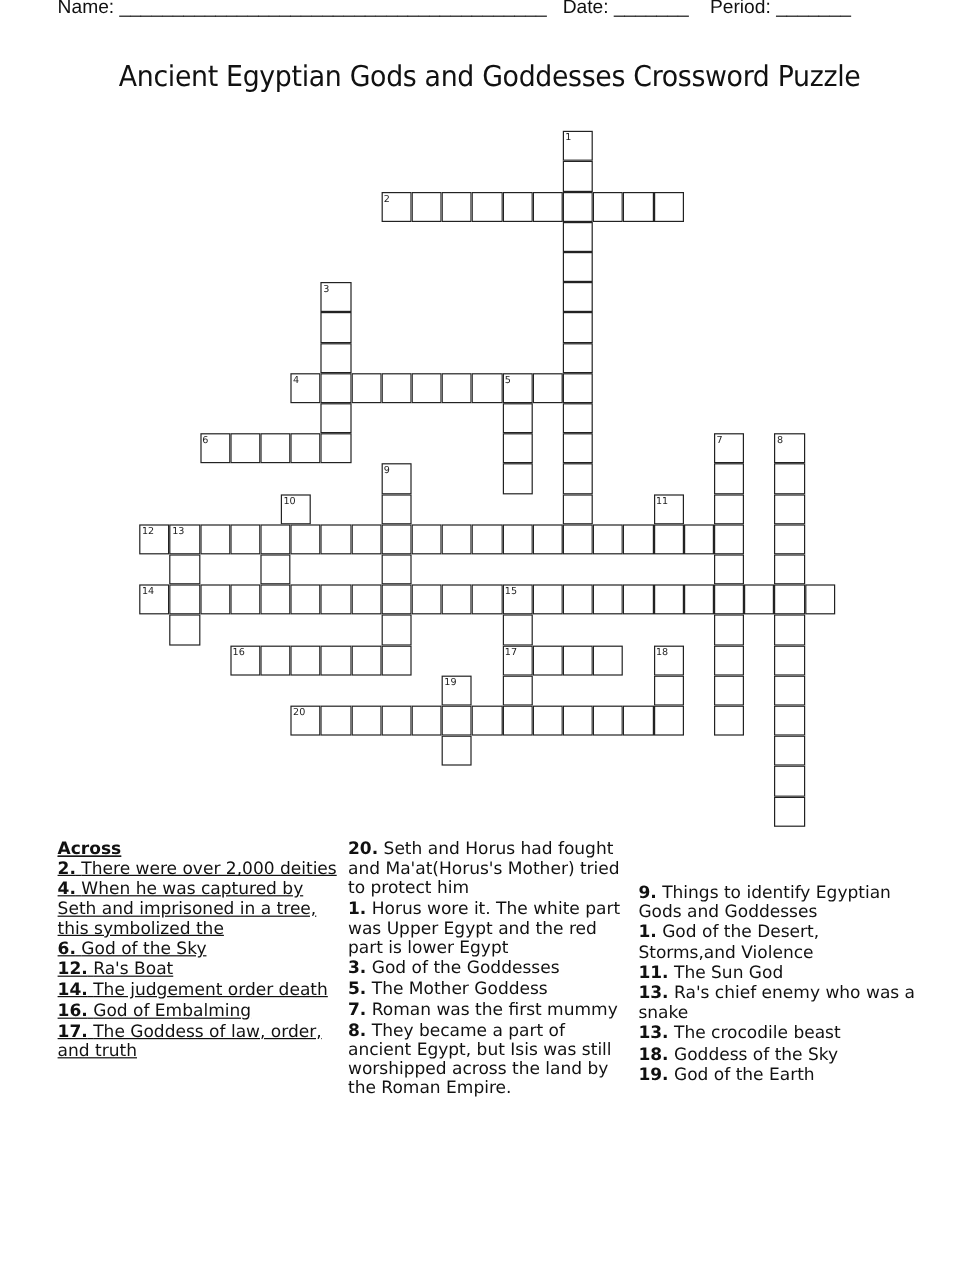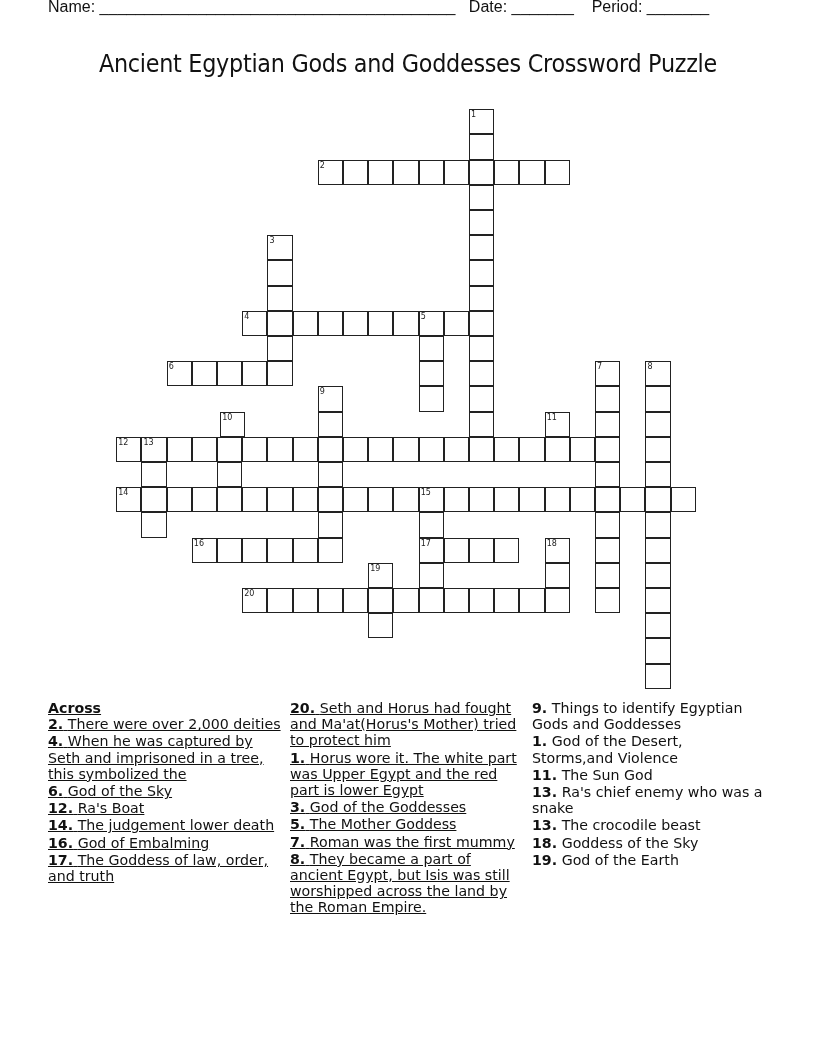--- a/index.html
+++ b/index.html
@@ -8,22 +8,22 @@
   .header-line span { margin-right: 0; }
   .title { position: absolute; top: 50px; left: 0; width: 816px; text-align: center; font-family: "DejaVu Sans", sans-serif; font-size: 24px; color: #111; letter-spacing: -0.3px; transform: scaleX(0.93); transform-origin: center; }
   .grid { position: absolute; left: 117px; top: 110px; }
   .cell { position: absolute; width: 25.2px; height: 25.2px; box-sizing: border-box; border: 1.5px solid #222; background: #fff; margin-left: -0.75px; margin-top: -0.75px; }
   .cell .num { position: absolute; top: 0px; left: 1px; font-family: "DejaVu Sans", sans-serif; font-size: 8px; line-height: 9px; color: #222; }
   .clues { position: absolute; top: 700px; font-family: "DejaVu Sans", sans-serif; font-size: 14.2px; line-height: 16.2px; color: #111; width: 236px; }
   .clues .heading { font-weight: bold; text-decoration: underline; }
   .clues .clue { margin-bottom: 1px; }
   .clues .clue b { font-weight: bold; }
   .col1 { left: 48px; text-decoration: underline; }
-  .col2 { left: 290px; text-decoration: underline; }
-  .col3 { left: 532px; }
+  .col2 { left: 290px; }
+  .col3 { left: 532px; margin-top: 36px; }
 </style>
 </head>
 <body>
 
 <div class="header-line"><span>Name:</span> <span>________________________________________</span>   <span>Date:</span> <span>_______</span>    <span>Period:</span> <span>_______</span></div>
 
 <div class="title">Ancient Egyptian Gods and Goddesses Crossword Puzzle</div>
 
 <div class="grid" id="grid">
     <div class="cell" style="left: 352.8px; top: 0px;">
@@ -111,21 +111,21 @@
     <div class="cell" style="left: 529.2px; top: 554.4px;"></div>
     <div class="cell" style="left: 201.6px; top: 277.2px;">
       <span class="num">9</span>
     </div>
     <div class="cell" style="left: 201.6px; top: 302.4px;"></div>
     <div class="cell" style="left: 201.6px; top: 327.6px;"></div>
     <div class="cell" style="left: 201.6px; top: 352.8px;"></div>
     <div class="cell" style="left: 201.6px; top: 378px;"></div>
     <div class="cell" style="left: 201.6px; top: 403.2px;"></div>
     <div class="cell" style="left: 201.6px; top: 428.4px;"></div>
-    <div class="cell" style="left: 104px; top: 302.4px;">
+    <div class="cell" style="left: 118px; top: 302.4px;">
       <span class="num">10</span>
     </div>
     <div class="cell" style="left: 100.8px; top: 327.6px;"></div>
     <div class="cell" style="left: 100.8px; top: 352.8px;"></div>
     <div class="cell" style="left: 100.8px; top: 378px;"></div>
     <div class="cell" style="left: 428.4px; top: 302.4px;">
       <span class="num">11</span>
     </div>
     <div class="cell" style="left: 428.4px; top: 327.6px;"></div>
     <div class="cell" style="left: 0px; top: 327.6px;">
@@ -211,21 +211,21 @@
     <div class="cell" style="left: 378px; top: 478.8px;"></div>
     <div class="cell" style="left: 403.2px; top: 478.8px;"></div>
   </div>
 
 <div class="clues col1">
   <div class="heading">Across</div>
   <div class="clue"><b>2.</b> <span>There were over 2,000 deities</span></div>
   <div class="clue"><b>4.</b> <span>When he was captured by Seth and imprisoned in a tree, this symbolized the</span></div>
   <div class="clue"><b>6.</b> <span>God of the Sky</span></div>
   <div class="clue"><b>12.</b> <span>Ra's Boat</span></div>
-  <div class="clue"><b>14.</b> <span>The judgement lower death</span></div>
+  <div class="clue"><b>14.</b> <span>The judgement order death</span></div>
   <div class="clue"><b>16.</b> <span>God of Embalming</span></div>
   <div class="clue"><b>17.</b> <span>The Goddess of law, order, and truth</span></div>
 </div>
 
 <div class="clues col2">
   <div class="clue"><b>20.</b> <span>Seth and Horus had fought and Ma'at(Horus's Mother) tried to protect him</span></div>
   <div class="clue"><b>1.</b> <span>Horus wore it. The white part was Upper Egypt and the red part is lower Egypt</span></div>
   <div class="clue"><b>3.</b> <span>God of the Goddesses</span></div>
   <div class="clue"><b>5.</b> <span>The Mother Goddess</span></div>
   <div class="clue"><b>7.</b> <span>Roman was the first mummy</span></div>

